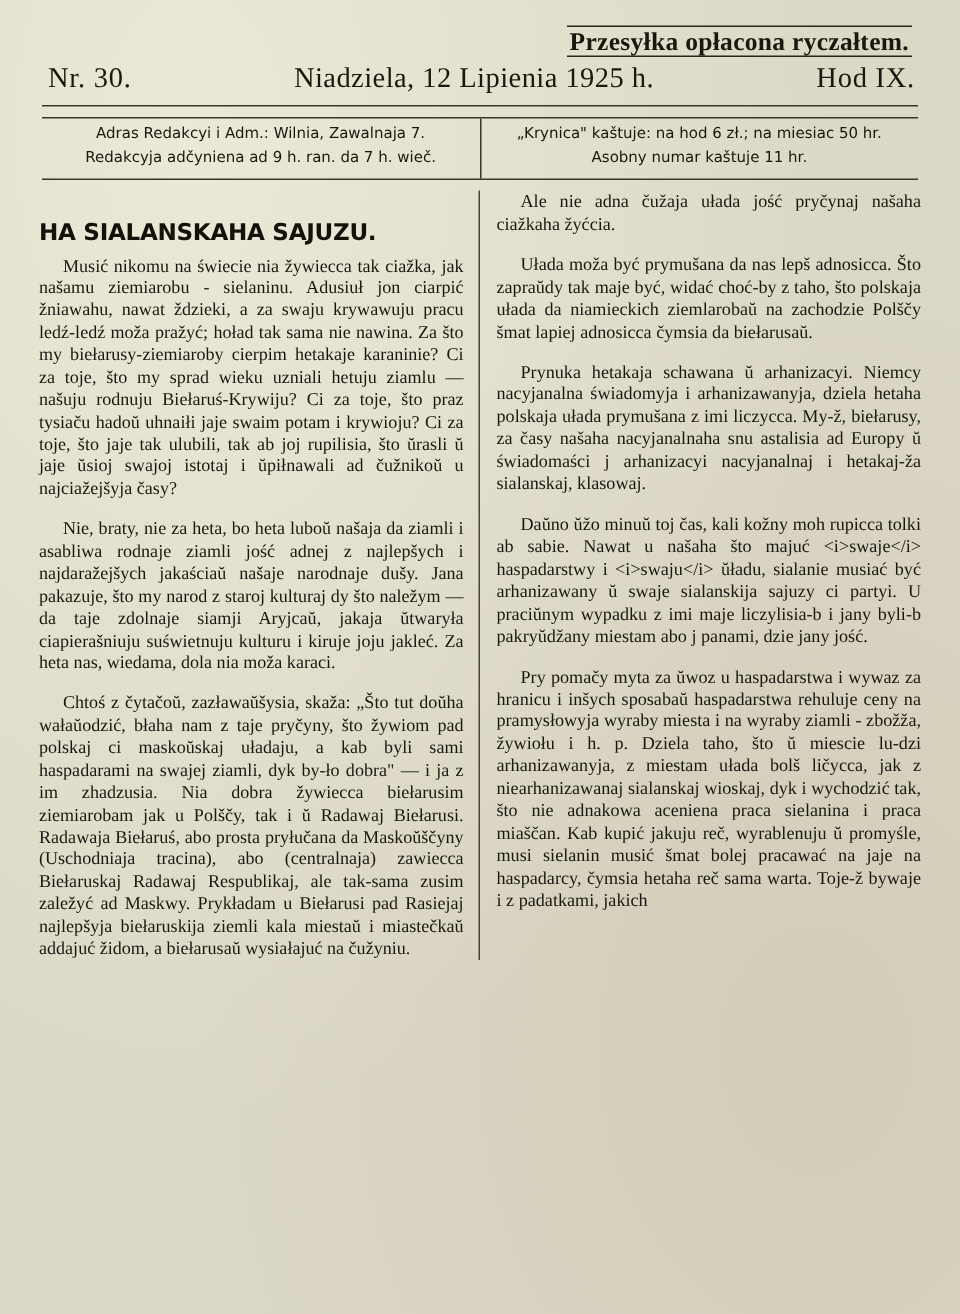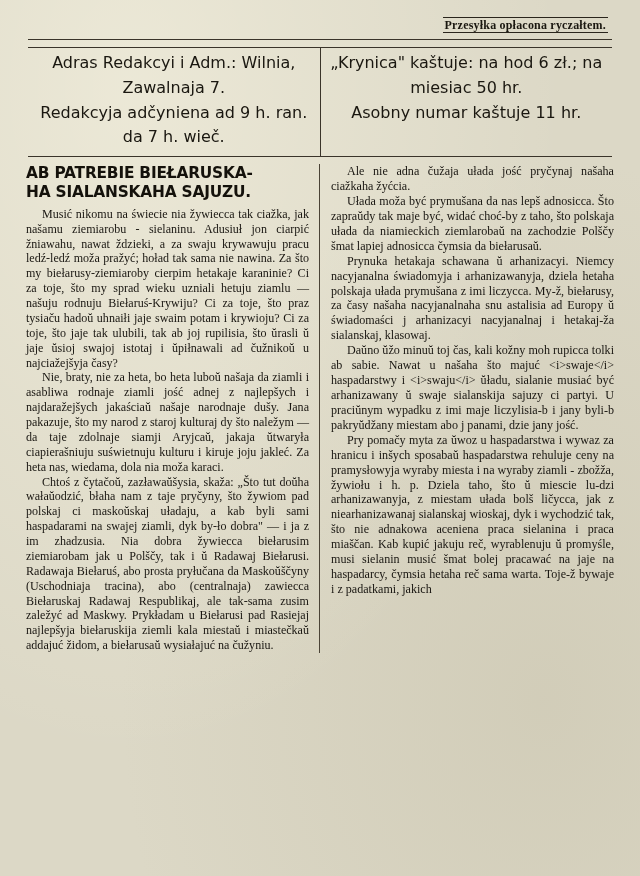--- a/index.html
+++ b/index.html
@@ -20,21 +20,21 @@
     height: 876px;
     box-sizing: border-box;
     padding: 18px 26px 0 26px;
     background:
       radial-gradient(ellipse at 20% 10%, rgba(255,252,235,0.45), rgba(255,252,235,0) 60%),
       radial-gradient(ellipse at 85% 80%, rgba(190,184,160,0.35), rgba(190,184,160,0) 55%),
       #dcd8c6;
   }
   .stamp-line {
     text-align: right;
-    font-size: 12px;
+    font-size: 17px;
     font-weight: bold;
     letter-spacing: 0.2px;
     padding-right: 6px;
     margin-bottom: 2px;
   }
   .stamp-line span {
     border-bottom: 1.5px solid #2a251c;
     border-top: 1.5px solid #2a251c;
     padding: 0 2px;
   }
@@ -91,21 +91,21 @@
   }
   .infobar {
     display: flex;
     margin: 7px 2px 0 2px;
     border-top: 1.2px solid #3a342a;
     border-bottom: 1.2px solid #3a342a;
     font-family: "DejaVu Sans", sans-serif;
   }
   .infobar .cell {
     padding: 3px 6px 6px 6px;
-    font-size: 16px;
+    font-size: 10px;
     line-height: 1.55;
     text-align: center;
   }
   .infobar .left {
     width: 50%;
     border-right: 1.2px solid #3a342a;
   }
   .infobar .right {
     width: 50%;
   }
@@ -137,51 +137,56 @@
   p.body {
     margin: 0;
     font-size: 12.1px;
     line-height: 1.235;
     text-align: justify;
     text-indent: 16px;
     color: #191611;
     font-family: "Liberation Serif", serif;
     hyphens: auto;
   }
-  p.body + p.body { margin-top: 0; }
+  p.body + p.body { margin-top: 12px; }
   .col.left p.body { font-size: 12.05px; }
 </style>
 </head>
 <body>
 
 <div class="page">
 
   <div class="stamp-line">
     <span>Przesyłka opłacona ryczałtem.</span>
   </div>
 
+  <div class="issue-row">
+    <div class="no">Nr. 30.</div>
+    <div class="date">Niadziela, 12 Lipienia 1925 h.</div>
+    <div class="vol">Hod IX.</div>
+  </div>
 
 
   <hr class="rule">
 
   <div class="infobar">
     <div class="cell left">
       <div>Adras Redakcyi i Adm.: Wilnia, Zawalnaja 7.</div>
       <div>Redakcyja adčyniena ad 9 h. ran. da 7 h. wieč.</div>
     </div>
     <div class="cell right">
       <div>„Krynica" kaštuje: na hod 6 zł.; na miesiac 50 hr.</div>
       <div>Asobny numar kaštuje 11 hr.</div>
     </div>
   </div>
 
   <div class="columns">
     <div class="col left">
       <h1 class="headline">
-        <span>AB PATREBIE BIEŁARUSKA-</span><br>
+        <br>
         <span>HA SIALANSKAHA SAJUZU.</span>
       </h1>
       <p class="body">Musić nikomu na świecie nia žywiecca tak ciažka, jak našamu ziemiarobu - sielaninu. Adusiuł jon ciarpić žniawahu, nawat ždzieki, a za swaju krywawuju pracu ledź-ledź moža pražyć; hoład tak sama nie nawina. Za što my biełarusy-ziemiaroby cierpim hetakaje karaninie? Ci za toje, što my sprad wieku uzniali hetuju ziamlu — našuju rodnuju Biełaruś-Krywiju? Ci za toje, što praz tysiaču hadoŭ uhnaiłi jaje swaim potam i krywioju? Ci za toje, što jaje tak ulubili, tak ab joj rupilisia, što ŭrasli ŭ jaje ŭsioj swajoj istotaj i ŭpiłnawali ad čužnikoŭ u najciažejšyja časy?</p>
       <p class="body">Nie, braty, nie za heta, bo heta luboŭ našaja da ziamli i asabliwa rodnaje ziamli jość adnej z najlepšych i najdaražejšych jakaściaŭ našaje narodnaje dušy. Jana pakazuje, što my narod z staroj kulturaj dy što naležym — da taje zdolnaje siamji Aryjcaŭ, jakaja ŭtwaryła ciapierašniuju suświetnuju kulturu i kiruje joju jakleć. Za heta nas, wiedama, dola nia moža karaci.</p>
       <p class="body">Chtoś z čytačoŭ, zazławaŭšysia, skaža: „Što tut doŭha wałaŭodzić, błaha nam z taje pryčyny, što žywiom pad polskaj ci maskoŭskaj uładaju, a kab byli sami haspadarami na swajej ziamli, dyk by-ło dobra" — i ja z im zhadzusia. Nia dobra žywiecca biełarusim ziemiarobam jak u Polščy, tak i ŭ Radawaj Biełarusi. Radawaja Biełaruś, abo prosta pryłučana da Maskoŭščyny (Uschodniaja tracina), abo (centralnaja) zawiecca Biełaruskaj Radawaj Respublikaj, ale tak-sama zusim zaležyć ad Maskwy. Prykładam u Biełarusi pad Rasiejaj najlepšyja biełaruskija ziemli kala miestaŭ i miastečkaŭ addajuć židom, a biełarusaŭ wysiałajuć na čužyniu.</p>
     </div>
     <div class="col right">
       <p class="body">Ale nie adna čužaja ułada jość pryčynaj našaha ciažkaha žyćcia.</p>
       <p class="body">Ułada moža być prymušana da nas lepš adnosicca. Što zapraŭdy tak maje być, widać choć-by z taho, što polskaja ułada da niamieckich ziemlarobaŭ na zachodzie Polščy šmat lapiej adnosicca čymsia da biełarusaŭ.</p>
       <p class="body">Prynuka hetakaja schawana ŭ arhanizacyi. Niemcy nacyjanalna świadomyja i arhanizawanyja, dziela hetaha polskaja ułada prymušana z imi liczycca. My-ž, biełarusy, za časy našaha nacyjanalnaha snu astalisia ad Europy ŭ świadomaści j arhanizacyi nacyjanalnaj i hetakaj-ža sialanskaj, klasowaj.</p>

